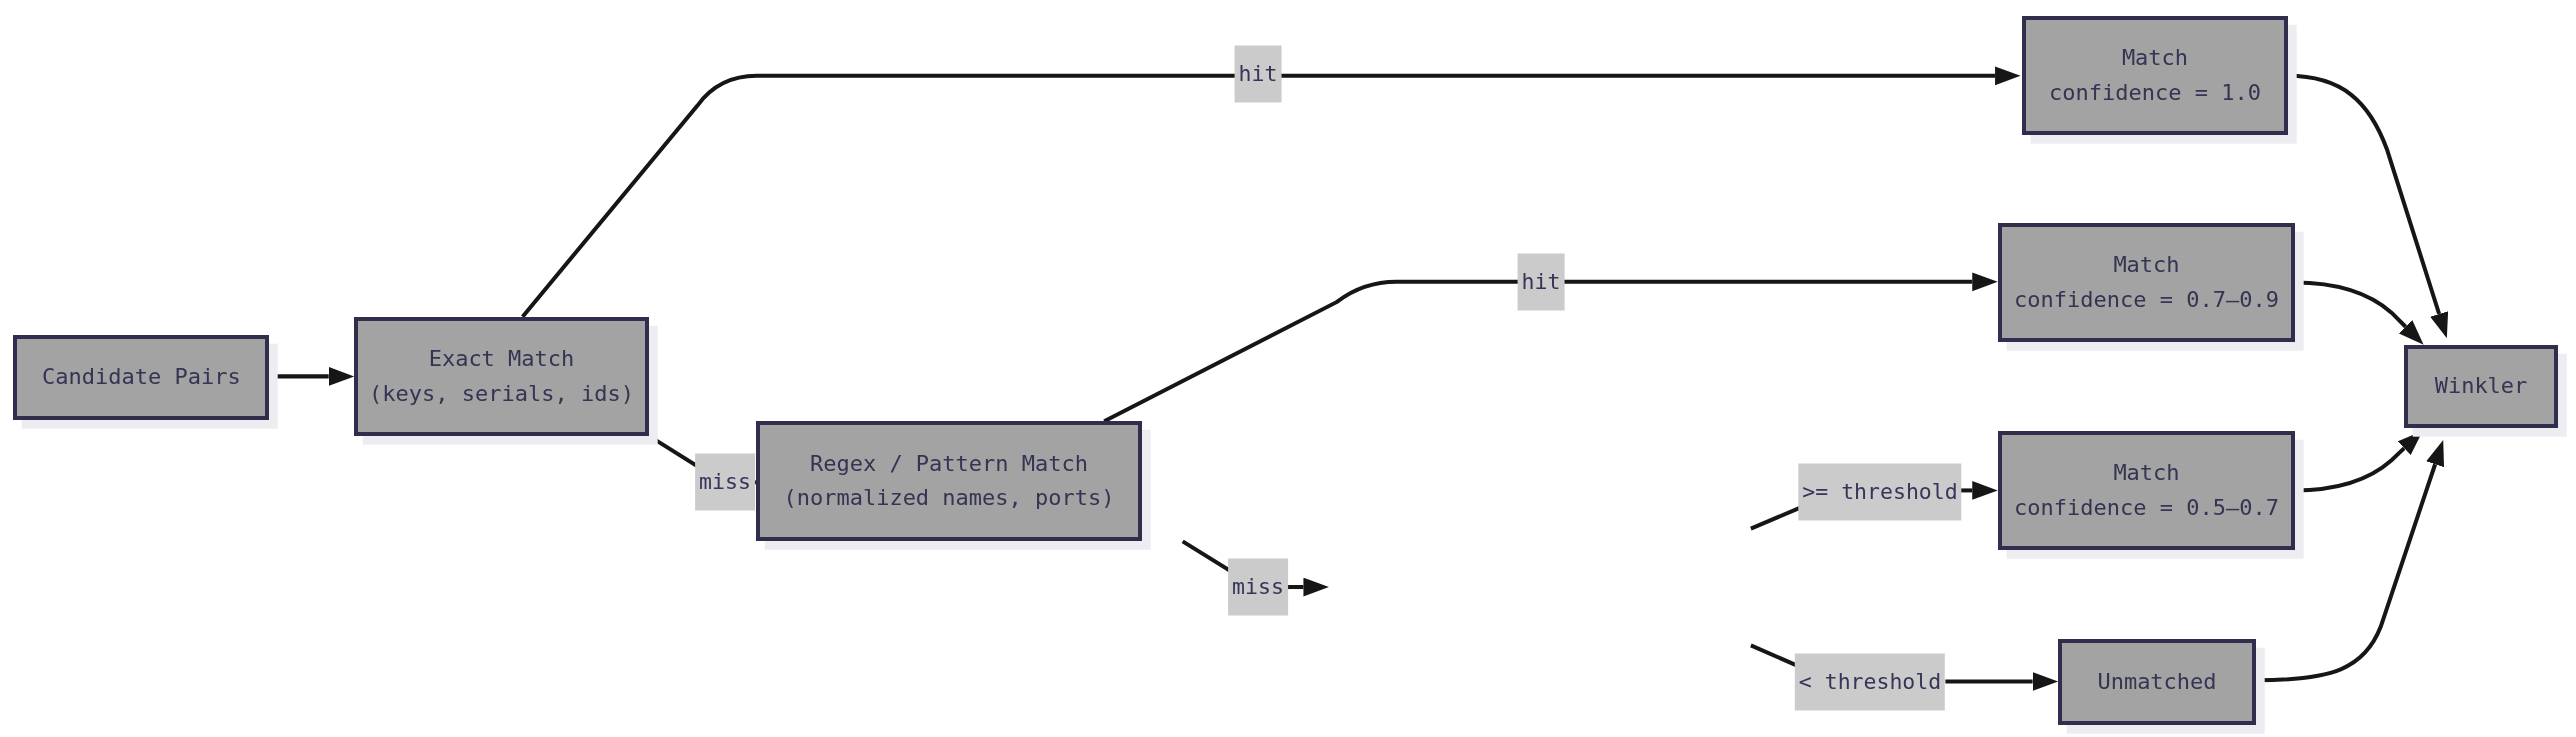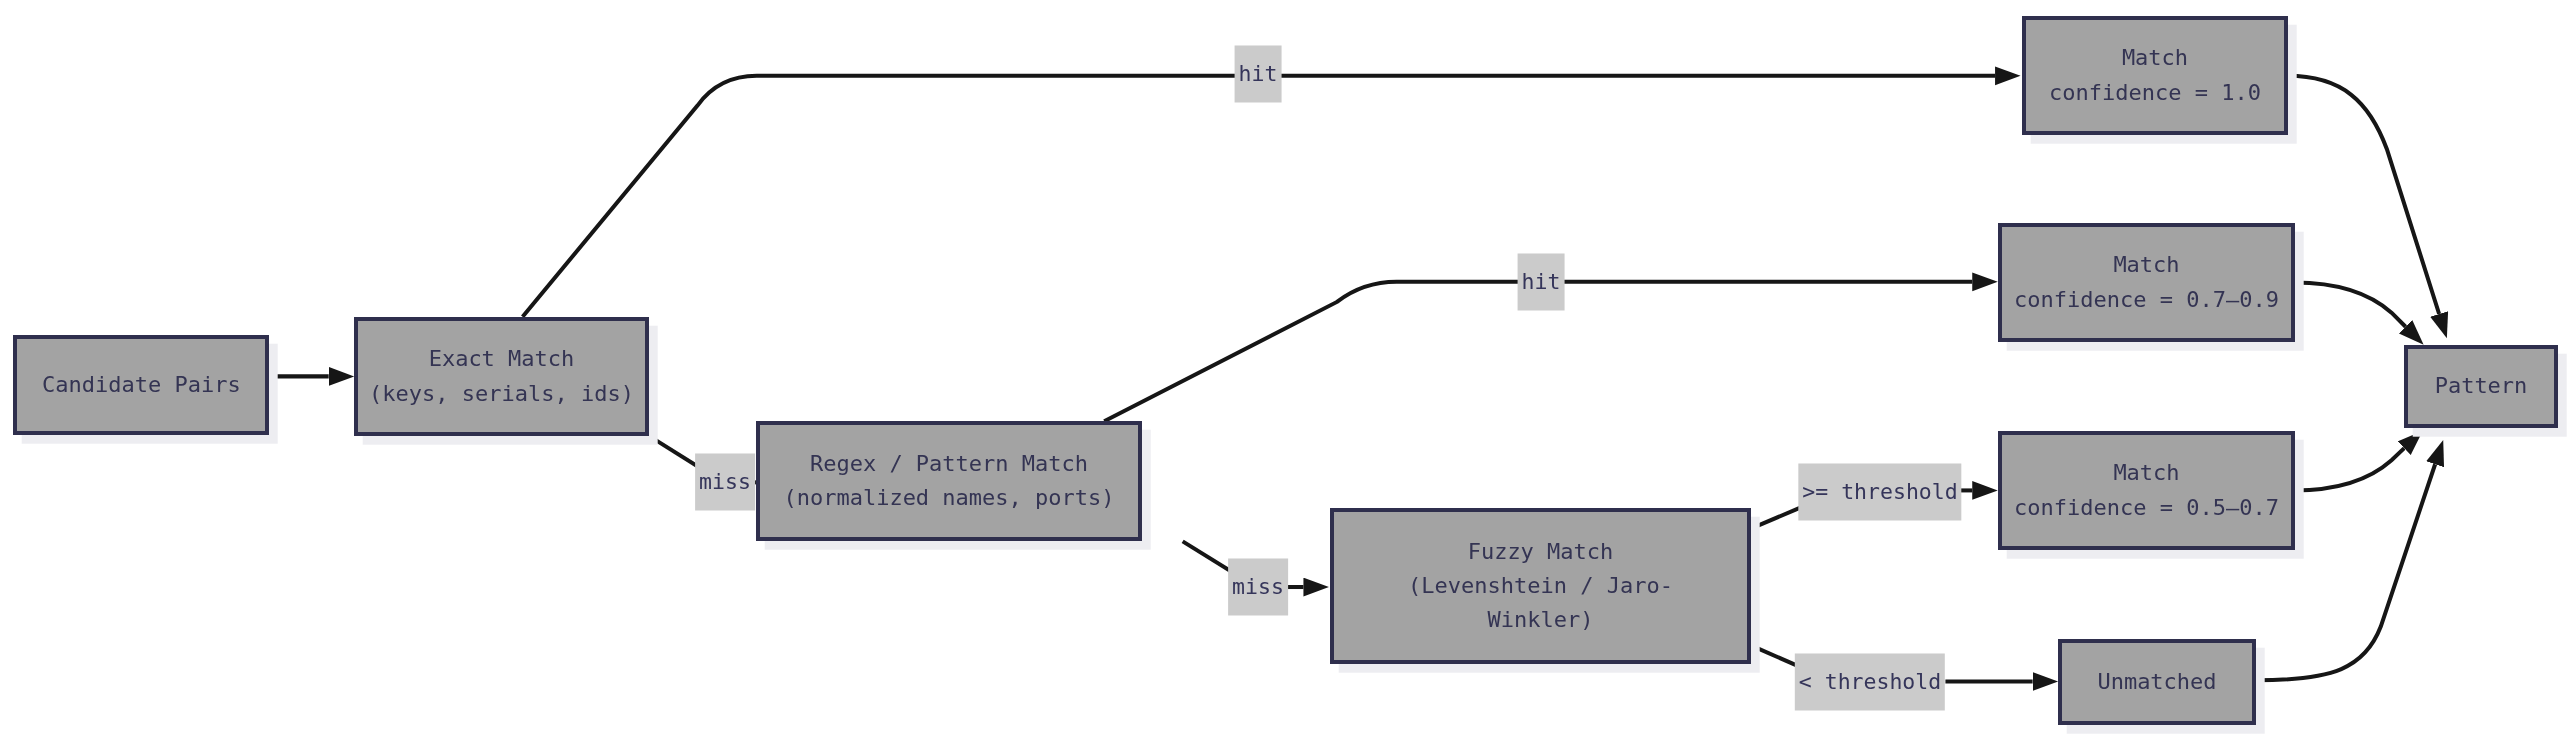--- a/index.html
+++ b/index.html
@@ -86,39 +86,34 @@
 
     <path d="M 3410 113 C 3492 113 3532 152 3558 222 L 3636 468" marker-end="url(#arrow)"></path>
 
     <path d="M 3420 421 C 3492 421 3538 442 3565 466 L 3586 487" marker-end="url(#arrow)"></path>
 
     <path d="M 3420 731 C 3492 731 3538 710 3565 686 L 3584 668" marker-end="url(#arrow)"></path>
 
     <path d="M 3363 1014 C 3478 1014 3525 996 3549 934 L 3630 692" marker-end="url(#arrow)"></path>
   </svg>
 
-  <div class="node" style="left:13.4px; top:335px; width:256px; height:100px;">
+  <div class="node" style="left:13.4px; top:335px; width:256px; height:85px;">
     <span class="node-label">Candidate Pairs</span>
   </div>
 
   <div class="node" style="left:354px; top:317px; width:295px; height:119px;">
     <span class="node-label">Exact Match
 (keys, serials, ids)</span>
   </div>
 
   <div class="node" style="left:756px; top:421px; width:386px; height:120px;">
     <span class="node-label">Regex / Pattern Match
 (normalized names, ports)</span>
   </div>
 
-  <div class="node" style="left:1330px; top:508px; width:421px; height:156px;">
-    <span class="node-label">Fuzzy Match
-(Levenshtein / Jaro-
-Winkler)</span>
-  </div>
 
   <div class="node" style="left:2022px; top:16px; width:266px; height:119px;">
     <span class="node-label">Match
 confidence = 1.0</span>
   </div>
 
   <div class="node" style="left:1998px; top:223px; width:297px; height:119px;">
     <span class="node-label">Match
 confidence = 0.7–0.9</span>
   </div>
@@ -126,21 +121,21 @@
   <div class="node" style="left:1998px; top:431px; width:297px; height:119px;">
     <span class="node-label">Match
 confidence = 0.5–0.7</span>
   </div>
 
   <div class="node" style="left:2058px; top:639px; width:198px; height:86px;">
     <span class="node-label">Unmatched</span>
   </div>
 
   <div class="node" style="left:2404px; top:345px; width:154px; height:83px;">
-    <span class="node-label">Pattern</span>
+    <span class="node-label">Winkler</span>
   </div>
 
   <div class="edge-label" style="left:1258px; top:74px;">hit</div>
 
   <div class="edge-label" style="left:725px; top:482px;">miss</div>
 
   <div class="edge-label" style="left:1541px; top:282px;">hit</div>
 
   <div class="edge-label" style="left:1258px; top:587px;">miss</div>
 

